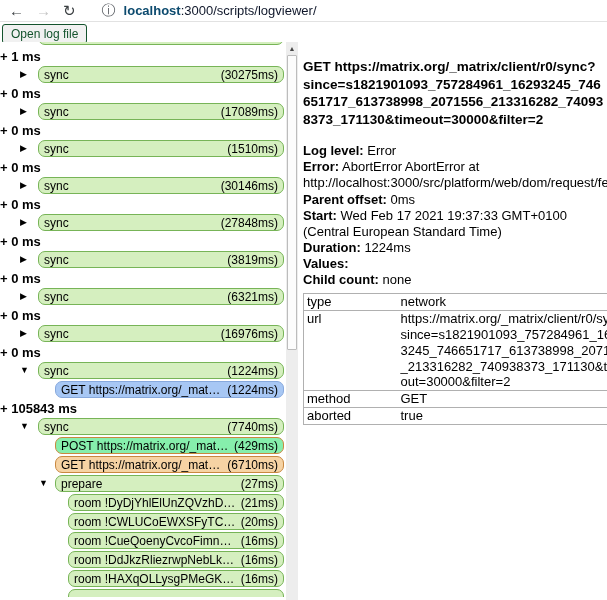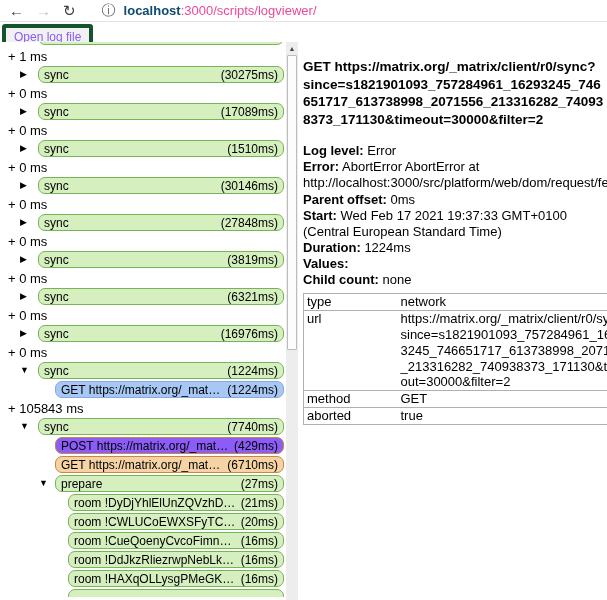--- a/index.html
+++ b/index.html
@@ -13,35 +13,35 @@
   .chrome {
     position:absolute; top:0; left:0; right:0; height:22px;
     background:#fff; border-bottom:1px solid #e2e2e2;
     display:flex; align-items:center; padding-left:9px;
   }
   .nav-ic { font-size:15px; line-height:22px; color:#3c4043; margin-right:12px; cursor:pointer; }
   .nav-ic.disabled { color:#c4c4c4; }
   .info-ic { font-size:14px; color:#5f6368; margin:0 8px 0 14px; cursor:pointer; }
   .url { font-size:13px; cursor:text; white-space:nowrap; }
   .url .host { color:#0c4a6e; font-weight:bold; }
-  .url .path { color:#ec4899; }
+  .url .path { color:#0f172a; }
 
   
   .open-btn {
     position:absolute; top:24px; left:2px;
-    font-family:"Liberation Sans", sans-serif; font-size:12px; color:#8b5cf6;
-    background:#f1f1f1; border:4px solid #14532d; border-radius:3px;
+    font-family:"Liberation Sans", sans-serif; font-size:12px; color:#14532d;
+    background:#f1f1f1; border:1px solid #14532d; border-radius:3px;
     padding:2px 8px; cursor:pointer;
   }
 
   
   .tree-panel { position:absolute; top:42px; left:0; width:298px; bottom:0; overflow:hidden; background:#fff; }
   .tree-rows { position:absolute; top:0; left:0; right:12px; bottom:0; }
 
-  .row-gap { font-weight:normal; font-size:13px; height:18px; line-height:17px; padding-left:8px; white-space:nowrap; }
+  .row-gap { font-weight:bold; font-size:13px; height:18px; line-height:17px; padding-left:0; white-space:nowrap; }
   .row-node { position:relative; height:17px; margin-bottom:2px; }
   .arrow { position:absolute; top:3px; font-size:9px; line-height:11px; color:#000; cursor:pointer; }
   .arrow.i1 { left:20px; }
   .arrow.i2 { left:39px; }
   .bar {
     position:absolute; top:0; bottom:0; right:2px;
     border-radius:7px; border:1px solid;
     display:flex; align-items:center; justify-content:space-between;
     padding:6px 5px; font-size:12px; cursor:pointer; overflow:hidden;
   }
@@ -169,21 +169,21 @@
       </div>
       <div class="row-gap">+ 105843 ms</div>
       <div class="row-node">
         <span class="arrow i1">▼</span>
         <div class="bar i1" style="background: rgb(213, 239, 191); border-color: rgb(119, 180, 87);">
           <span class="lbl">sync</span>
           <span class="dur">(7740ms)</span>
         </div>
       </div>
       <div class="row-node">
-        <div class="bar i2" style="background: #8b5cf6; border-color: rgb(201, 136, 63);">
+        <div class="bar i2" style="background: #86efac; border-color: rgb(201, 136, 63);">
           <span class="lbl">POST https://matrix.org/_matri…</span>
           <span class="dur">(429ms)</span>
         </div>
       </div>
       <div class="row-node">
         <div class="bar i2" style="background: rgb(246, 211, 164); border-color: rgb(201, 136, 63);">
           <span class="lbl">GET https://matrix.org/_matri…</span>
           <span class="dur">(6710ms)</span>
         </div>
       </div>

